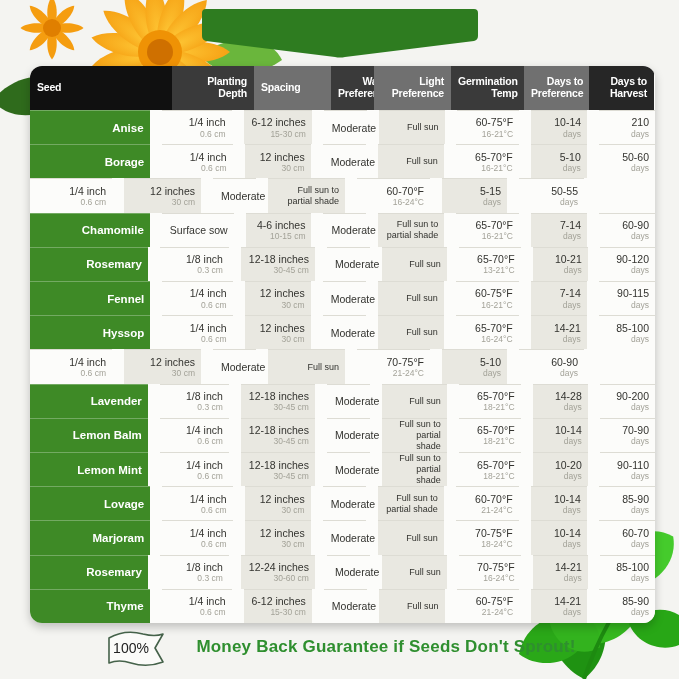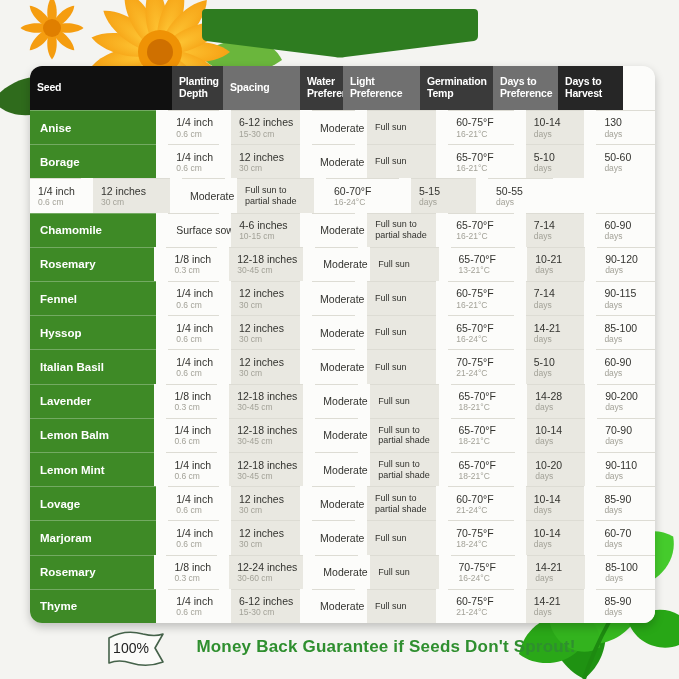--- a/index.html
+++ b/index.html
@@ -16,37 +16,37 @@
   .banner-text{
     position:absolute;left:202px;top:13px;width:276px;text-align:center;
     color:#ffffff;font-weight:700;font-size:19px;letter-spacing:.5px;
     transform:scale(.96,1.12);transform-origin:center top;white-space:nowrap;
   }
   
   .table-card{
     position:absolute;left:30px;top:66px;width:625px;height:557px;z-index:2;
     border-radius:12px;overflow:hidden;background:#fcfcfa;
     box-shadow:0 4px 10px rgba(0,0,0,.22);
-    display:flex;flex-direction:column;
+    display:flex;flex-direction:column;text-align:right;
   }
   .header-row{display:flex;height:44px;flex:0 0 44px;}
   .hcell{
     display:flex;align-items:center;box-sizing:border-box;padding:4px 7px;
     color:#fff;font-weight:700;font-size:10.5px;line-height:1.1;
     letter-spacing:-.2px;
   }
   .tbody{display:flex;flex-direction:column;flex:1;}
   .row{display:flex;flex:1;min-height:0;gap:12px;}
   .cell{
     box-sizing:border-box;display:flex;flex-direction:column;justify-content:center;
     padding:2px 6px 2px 8px;border-top:1px solid #dddcd4;background:#fcfcfa;
   }
   .tint{background:#e9e8e1;}
   .col-seed{width:142px;}
-  .col-pd{width:51px;}
+  .col-pd{width:82px;}
   .col-sp{width:77px;}
   .col-wp{width:43px;}
   .col-lp{width:77px;}
   .col-gt{width:73px;}
   .col-dg{width:65px;}
   .col-dh{width:65px;}
   .seed-cell{
     background:#3e8a26;border-top:1px solid rgba(255,255,255,.28);
     color:#fff;font-weight:700;font-size:11.5px;padding-left:10px;
   }
@@ -179,21 +179,21 @@
       </div>
       <div class="cell col-gt">
         <div class="main">60-75°F</div>
         <div class="sub">16-21°C</div>
       </div>
       <div class="cell tint col-dg">
         <div class="main">10-14</div>
         <div class="sub">days</div>
       </div>
       <div class="cell col-dh">
-        <div class="main">130</div>
+        <div class="main">210</div>
         <div class="sub">days</div>
       </div>
     </div>
 
     <div class="row">
       <div class="cell seed-cell col-seed">Borage</div>
       <div class="cell col-pd">
         <div class="main">1/4 inch</div>
         <div class="sub">0.6 cm</div>
       </div>
@@ -364,21 +364,20 @@
         <div class="main">14-21</div>
         <div class="sub">days</div>
       </div>
       <div class="cell col-dh">
         <div class="main">85-100</div>
         <div class="sub">days</div>
       </div>
     </div>
 
     <div class="row">
-      <div class="cell seed-cell col-seed">Italian Basil</div>
       <div class="cell col-pd">
         <div class="main">1/4 inch</div>
         <div class="sub">0.6 cm</div>
       </div>
       <div class="cell tint col-sp">
         <div class="main">12 inches</div>
         <div class="sub">30 cm</div>
       </div>
       <div class="cell col-wp">
         <div class="water-txt">Moderate</div>

